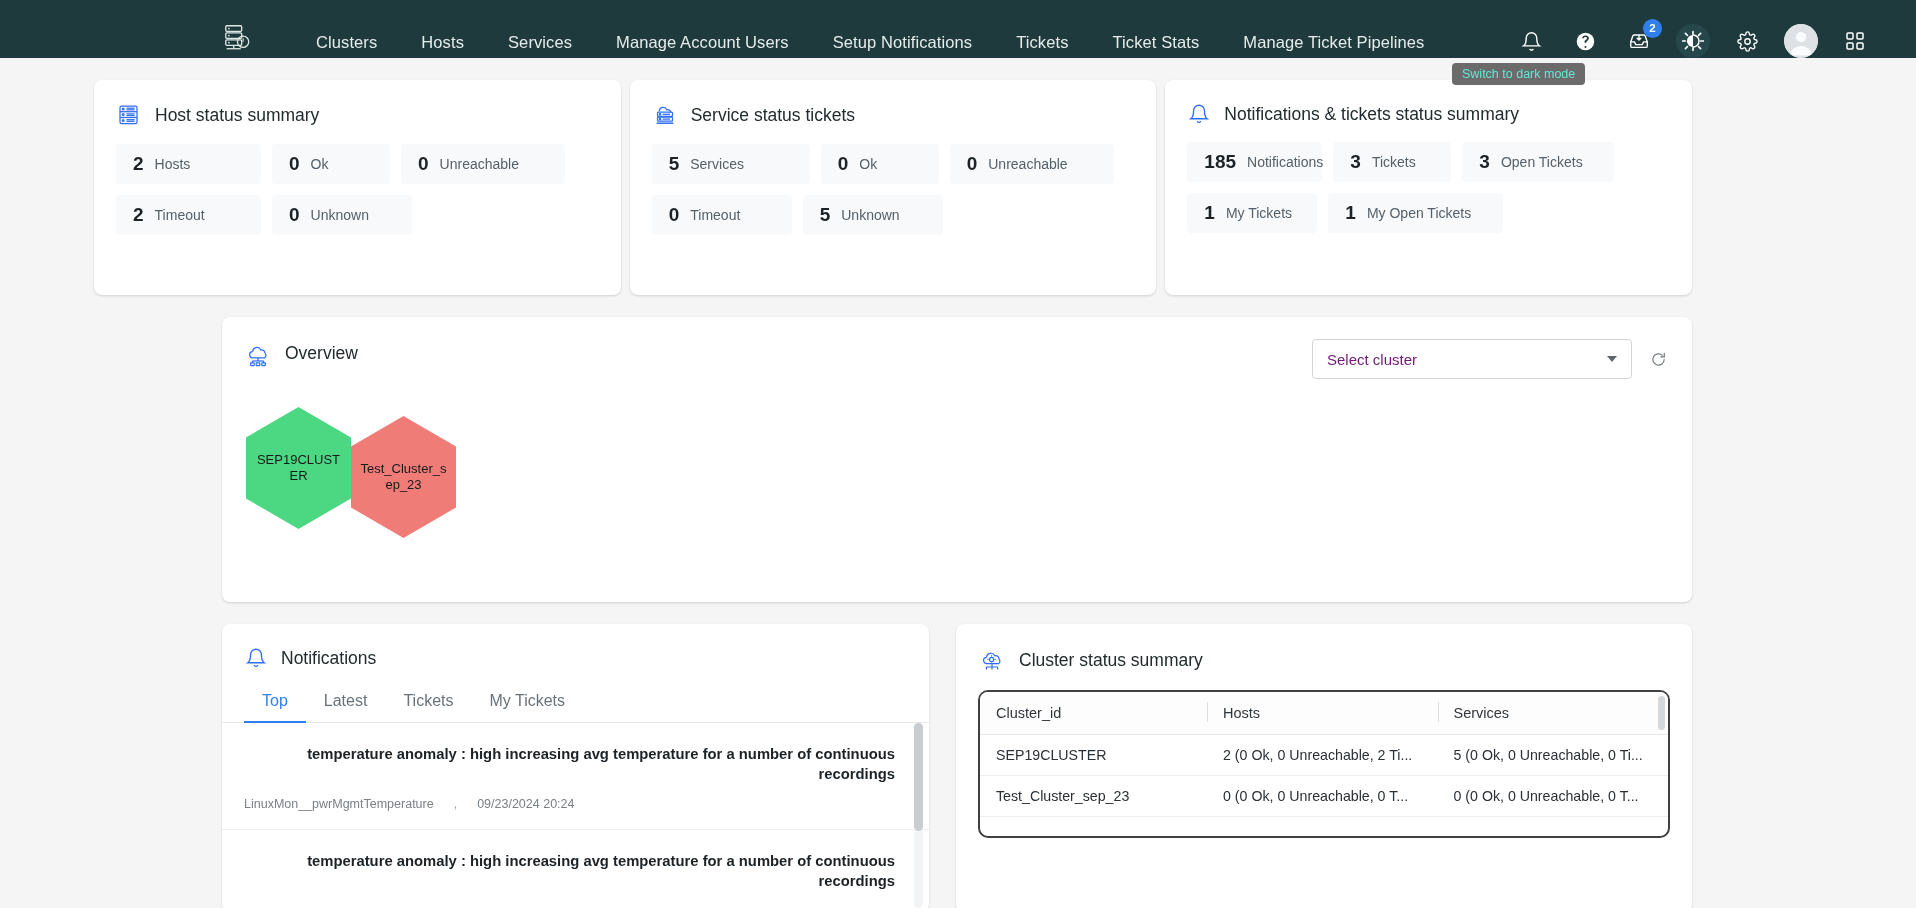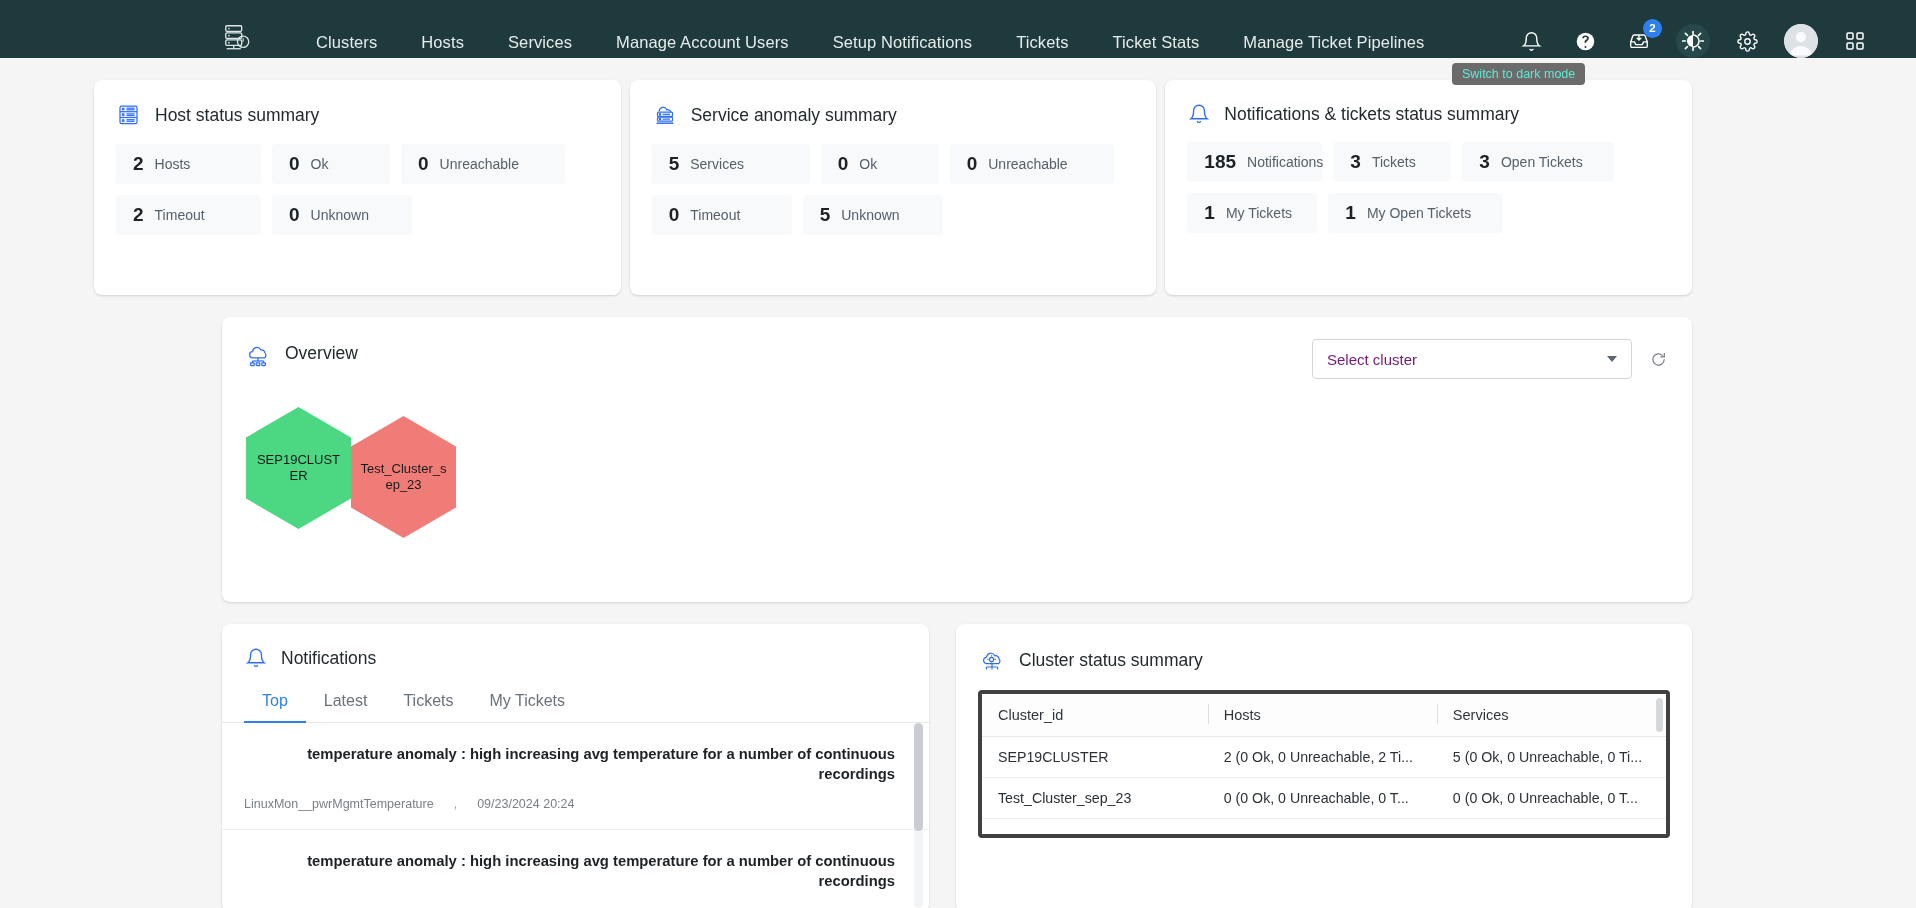--- a/index.html
+++ b/index.html
@@ -268,22 +268,22 @@
     position: absolute;
     right: 6px; top: 0;
     width: 9px; height: 108px;
     background: #c9cdd1;
     border-radius: 5px;
     cursor: pointer;
   }
 
   .cluster-card { flex: 1; padding: 22px 22px 0 22px; height: 288px; overflow: hidden; }
   .table-wrap {
-    border: 4px solid #404040;
-    border-radius: 4px;
+    border: 2px solid #404040;
+    border-radius: 10px;
     margin-top: 8px;
     overflow: hidden;
     position: relative;
     height: 148px;
   }
   table { width: 100%; border-collapse: collapse; table-layout: fixed; }
   th {
     text-align: left;
     font-size: 14.5px;
     font-weight: 400;
@@ -457,21 +457,21 @@
             <path d="M7.2 9.2a4 4 0 0 1 7.7-1.3 3 3 0 0 1 3.9 2.9"></path>
             <rect x="5.5" y="10.2" width="15" height="4.2" rx="0.9"></rect>
             <rect x="5.5" y="15" width="15" height="4.2" rx="0.9"></rect>
             <circle cx="8" cy="12.3" r="0.7"></circle>
             <circle cx="8" cy="17.1" r="0.7"></circle>
             <line x1="10.6" y1="12.3" x2="18" y2="12.3"></line>
             <line x1="10.6" y1="17.1" x2="18" y2="17.1"></line>
             <line x1="4.6" y1="21.2" x2="21.4" y2="21.2" stroke-width="1.5"></line>
           </svg>
         </span>
-        <span class="ttl">Service anomaly summary</span>
+        <span class="ttl">Service status tickets</span>
       </div>
       <div class="stat-grid">
         <div class="stat-box">
           <span class="stat-num">5</span>
           <span class="stat-lbl">Services</span>
         </div>
         <div class="stat-box">
           <span class="stat-num">0</span>
           <span class="stat-lbl">Ok</span>
         </div>

